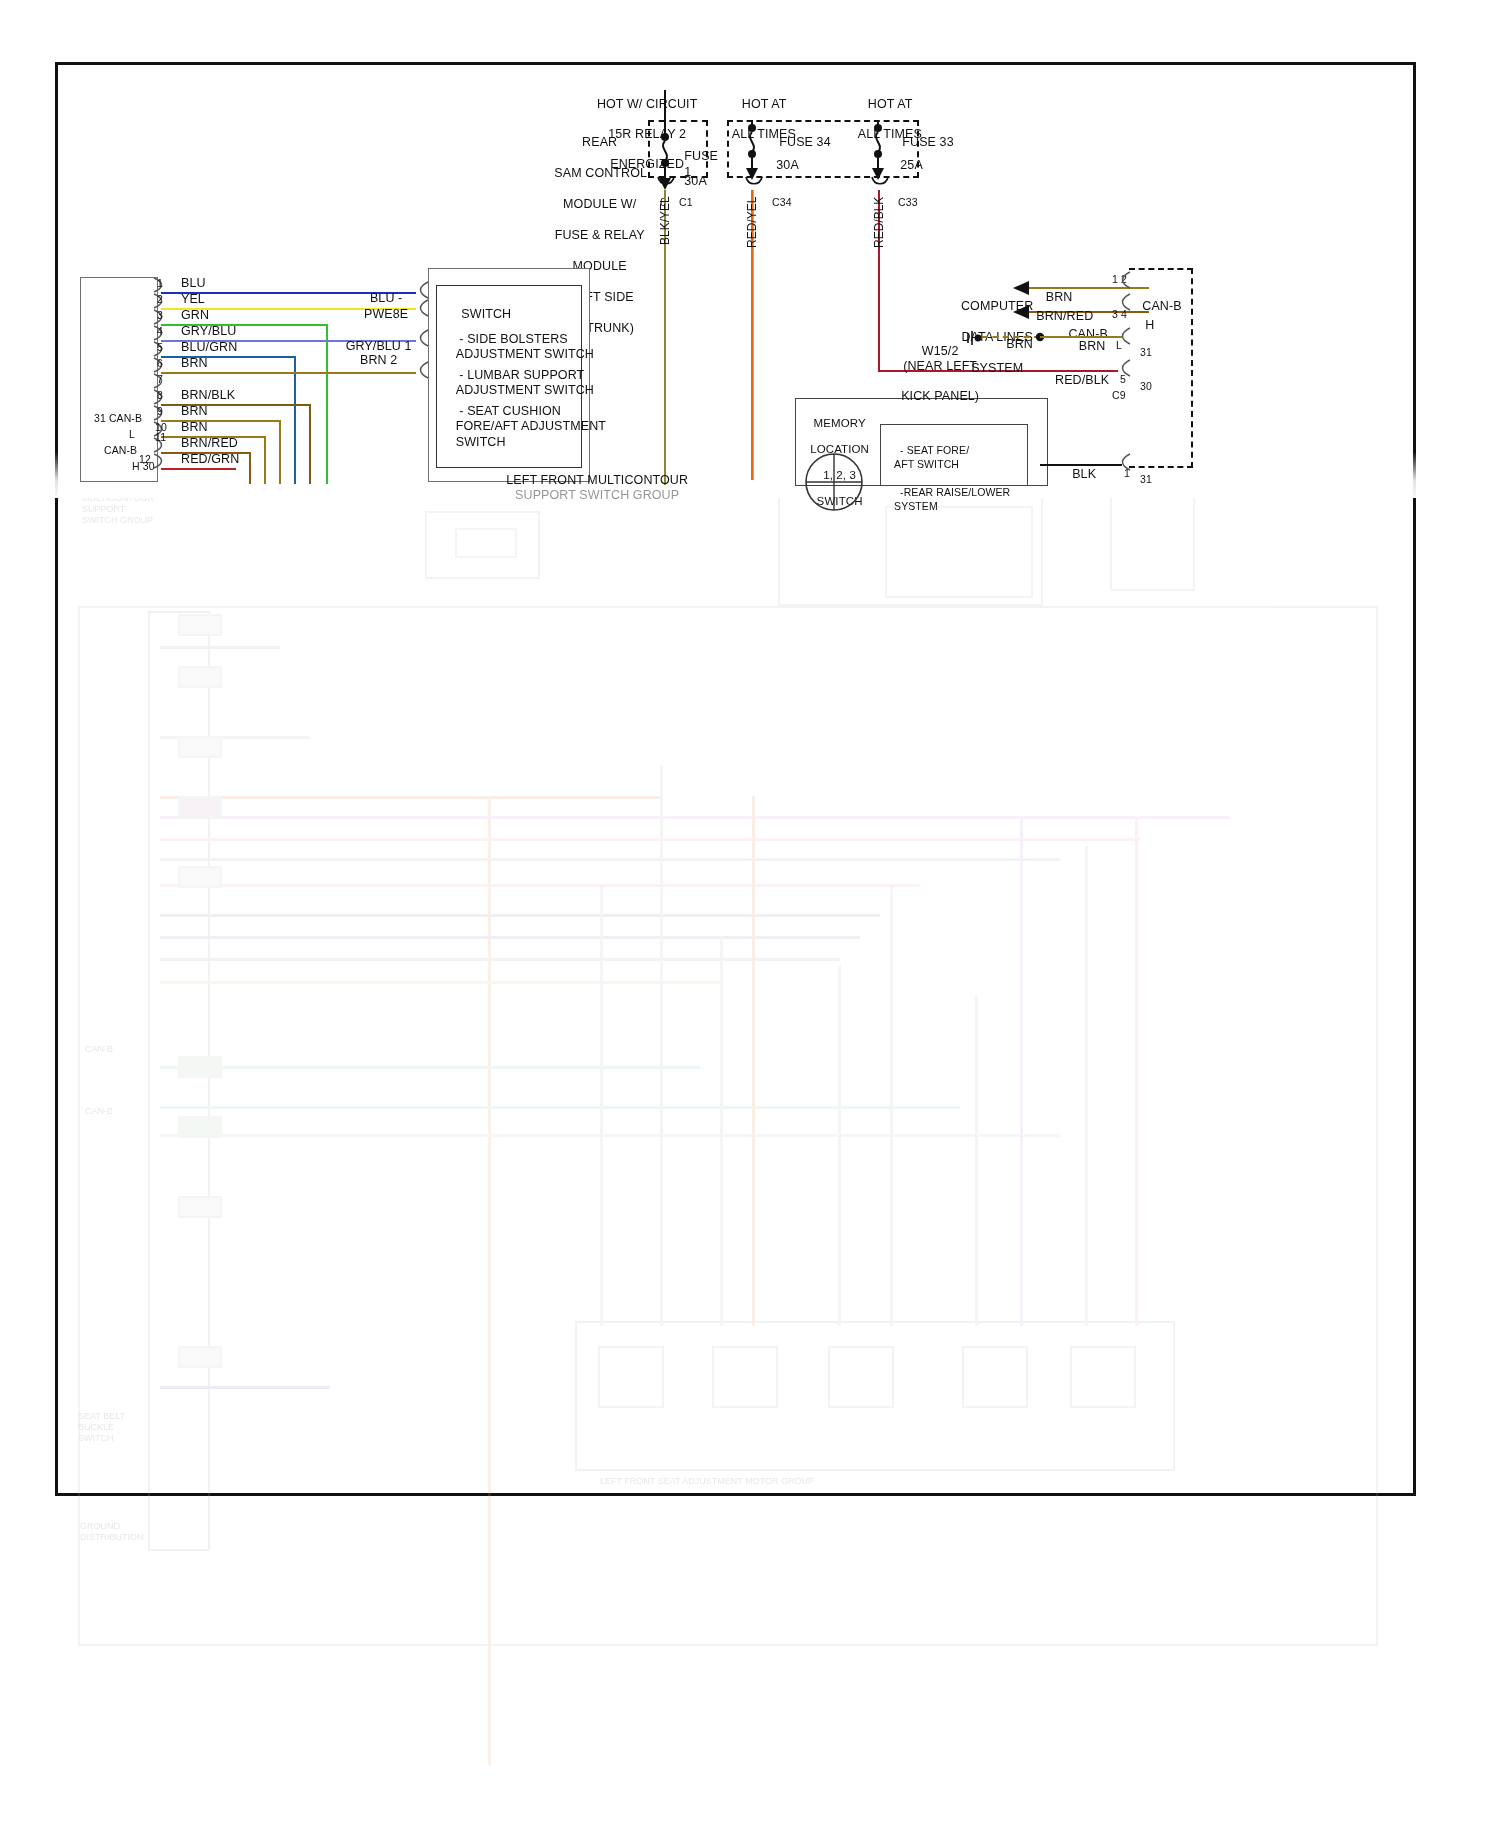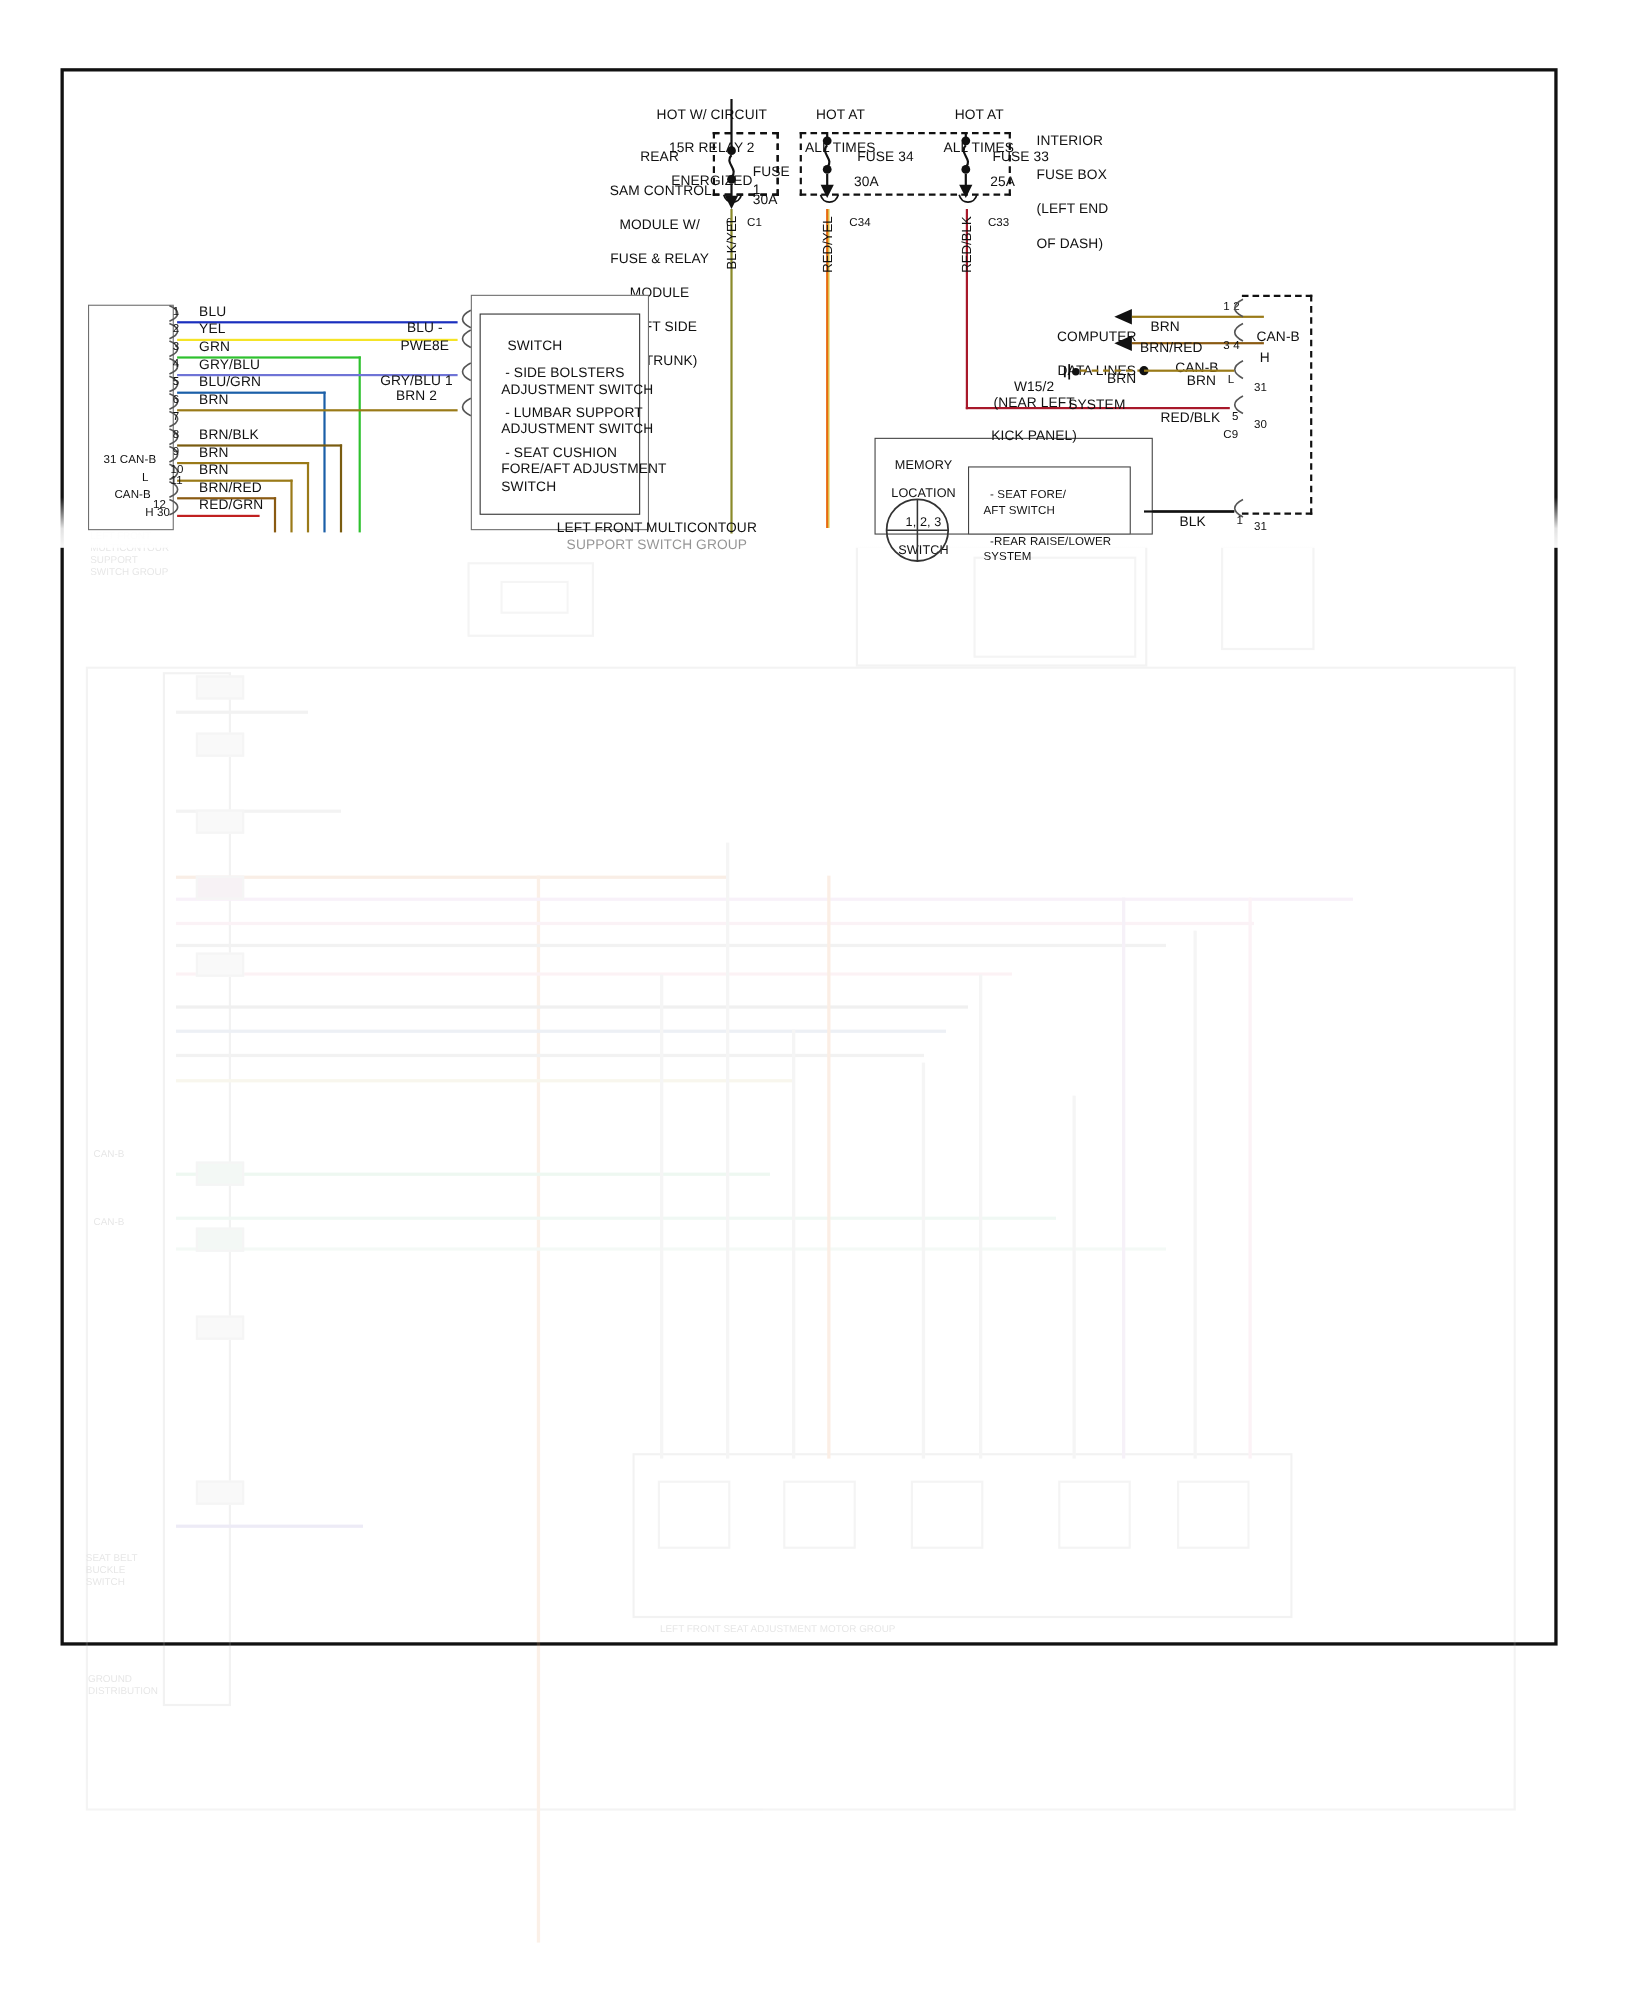--- a/index.html
+++ b/index.html
@@ -227,26 +227,20 @@
     <path d="M8 0 C 10 9, 22 9, 24 0" stroke="#111" stroke-width="1.6" fill="none"></path>
   </svg>
   <div class="t xs" style="left:886px;top:183px;">
     <span>C33</span>
   </div>
   <div class="w wv" style="left:878px;top:190px;height:182px;background:#a8182a;"></div>
   <div class="vert" style="left:872px;top:248px;"><span>RED/BLK</span></div>
   
   <div class="w wh" style="left:878px;top:370px;width:240px;height:2px;background:#a8182a;"></div>
 
-  <div class="t" style="left:928px;top:105px;line-height:15.5px;">
-    <span>INTERIOR</span><br>
-    <span>FUSE BOX</span><br>
-    <span>(LEFT END</span><br>
-    <span>OF DASH)</span>
-  </div>
 
   
   <div class="sbox" style="left:80px;top:277px;width:78px;height:205px;"></div>
 
   
   <svg width="20" height="210" style="left:152px;top:276px;">
     <path d="M2 2 C 12 6, 12 12, 2 16" stroke="#555" stroke-width="1.5" fill="none"></path>
     <path d="M2 18 C 12 22, 12 28, 2 32" stroke="#555" stroke-width="1.5" fill="none"></path>
     <path d="M2 34 C 12 38, 12 44, 2 48" stroke="#555" stroke-width="1.5" fill="none"></path>
     <path d="M2 50 C 12 54, 12 60, 2 64" stroke="#555" stroke-width="1.5" fill="none"></path>

